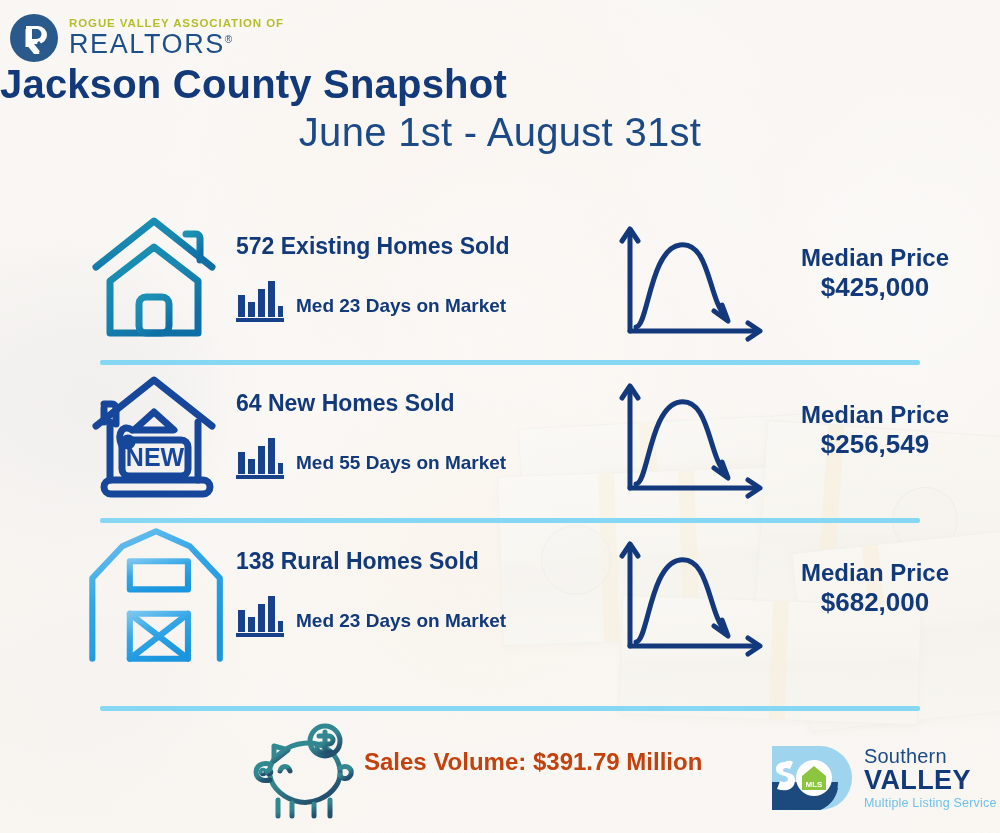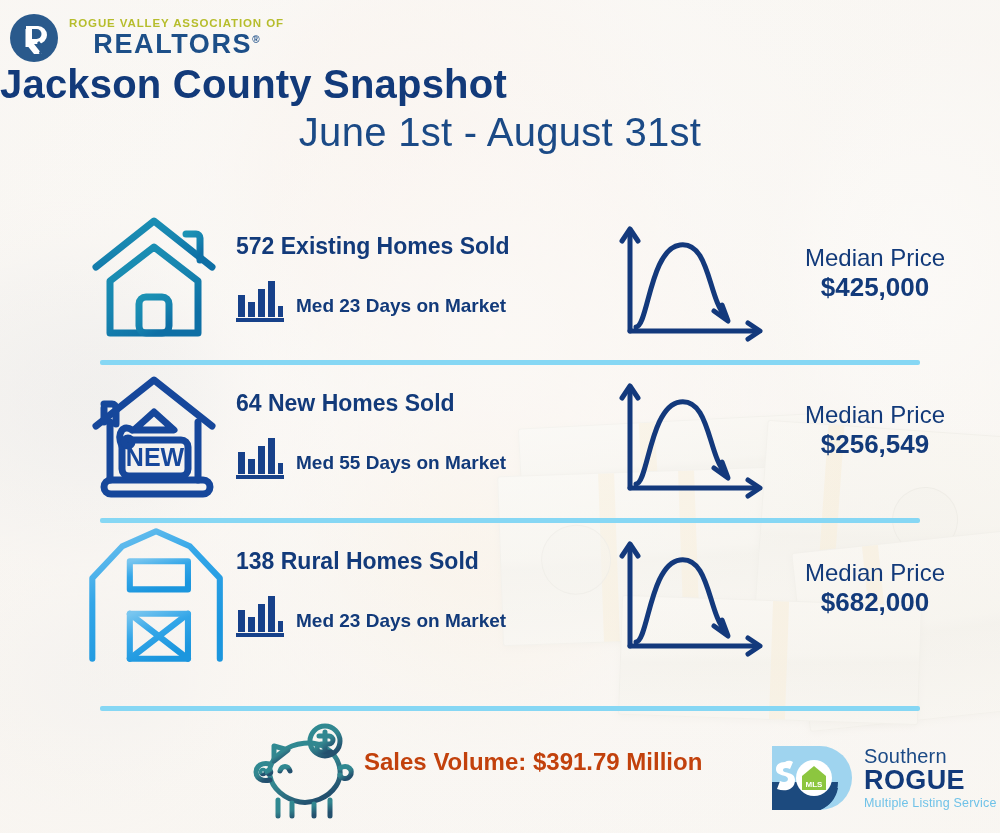--- a/index.html
+++ b/index.html
@@ -79,22 +79,22 @@
   .logo {
     position: absolute; left: 8px; top: 12px;
     display: flex; align-items: center; gap: 9px;
   }
   .logo-text { display: flex; flex-direction: column; line-height: 1; }
   .logo-top {
     font-size: 11.5px; font-weight: bold; letter-spacing: .9px;
     color: #b6bd2c; white-space: nowrap;
   }
   .logo-main {
-    font-size: 27px; font-weight: bold; letter-spacing: 1.6px;
-    color: #1d4f88; white-space: nowrap; margin-top: 2px; text-align: center;
+    font-size: 27px; font-weight: normal; letter-spacing: 1.6px;
+    color: #1d4f88; white-space: nowrap; margin-top: 2px;
   }
   .logo-main sup { font-size: 10px; vertical-align: super; letter-spacing: 0; }
 
   
   .title {
     position: absolute; left: 0; right: 0; top: 62px;
     text-align: left;
     font-size: 40px; font-weight: bold;
     color: #123a7a; letter-spacing: .2px;
   }
@@ -124,21 +124,21 @@
   .stat-sub {
     font-size: 19px; font-weight: bold; color: #123a7a;
     white-space: nowrap; padding-bottom: 6px;
   }
 
   .row-curve { position: absolute; left: 618px; top: 14px; width: 150px; height: 125px; }
   .row-price {
     position: absolute; left: 760px; top: 38px; width: 230px;
     text-align: center; line-height: 1.22;
   }
-  .price-label { font-size: 24px; font-weight: normal; color: #123a7a; }
+  .price-label { font-size: 24px; font-weight: bold; color: #123a7a; }
   .price-value { font-size: 26px; font-weight: bold; color: #123a7a; }
 
   .divider {
     position: absolute; left: 100px; width: 820px; height: 5px;
     background: #86d7f4; border-radius: 2px;
   }
   .div-1 { top: 360px; }
   .div-2 { top: 518px; }
   .div-3 { top: 706px; }
 
@@ -403,19 +403,19 @@
         <path d="M4 4 H52 A30 30 0 0 1 52 68 H4 Z" fill="#9fd4ef"></path>
         <path d="M4 40 H70 A30 30 0 0 1 52 68 H4 Z" fill="#1c4a7e"></path>
         <path d="M10 46 H70 A30 30 0 0 1 52 68 H4 Z" fill="#1c4a7e"></path>
         <path d="M17 20 c-6 0 -9 3 -9 7 0 8 12 5 12 10 0 3 -4 4 -8 2 l-3 8 c8 3 18 1 18 -9 0 -9 -12 -6 -12 -10 0 -2 3 -3 7 -1 l3 -7 c-2 -1 -5 -2 -8 -0 z" fill="#ffffff"></path>
         <circle cx="46" cy="36" r="18" fill="#ffffff"></circle>
         <path d="M46 24 L58 34 V48 H34 V34 Z" fill="#8cc63f"></path>
         <text x="46" y="45" text-anchor="middle" font-family="Liberation Sans, sans-serif" font-size="8" font-weight="bold" fill="#ffffff">MLS</text>
       </svg>
       <div class="somls-words">
         <span class="somls-1">Southern</span>
-        <span class="somls-2">ROGUE</span>
+        <span class="somls-2">VALLEY</span>
         <span class="somls-3">Multiple Listing Service</span>
       </div>
     </div>
 
   </div>
 </div>
 
 </body></html>

